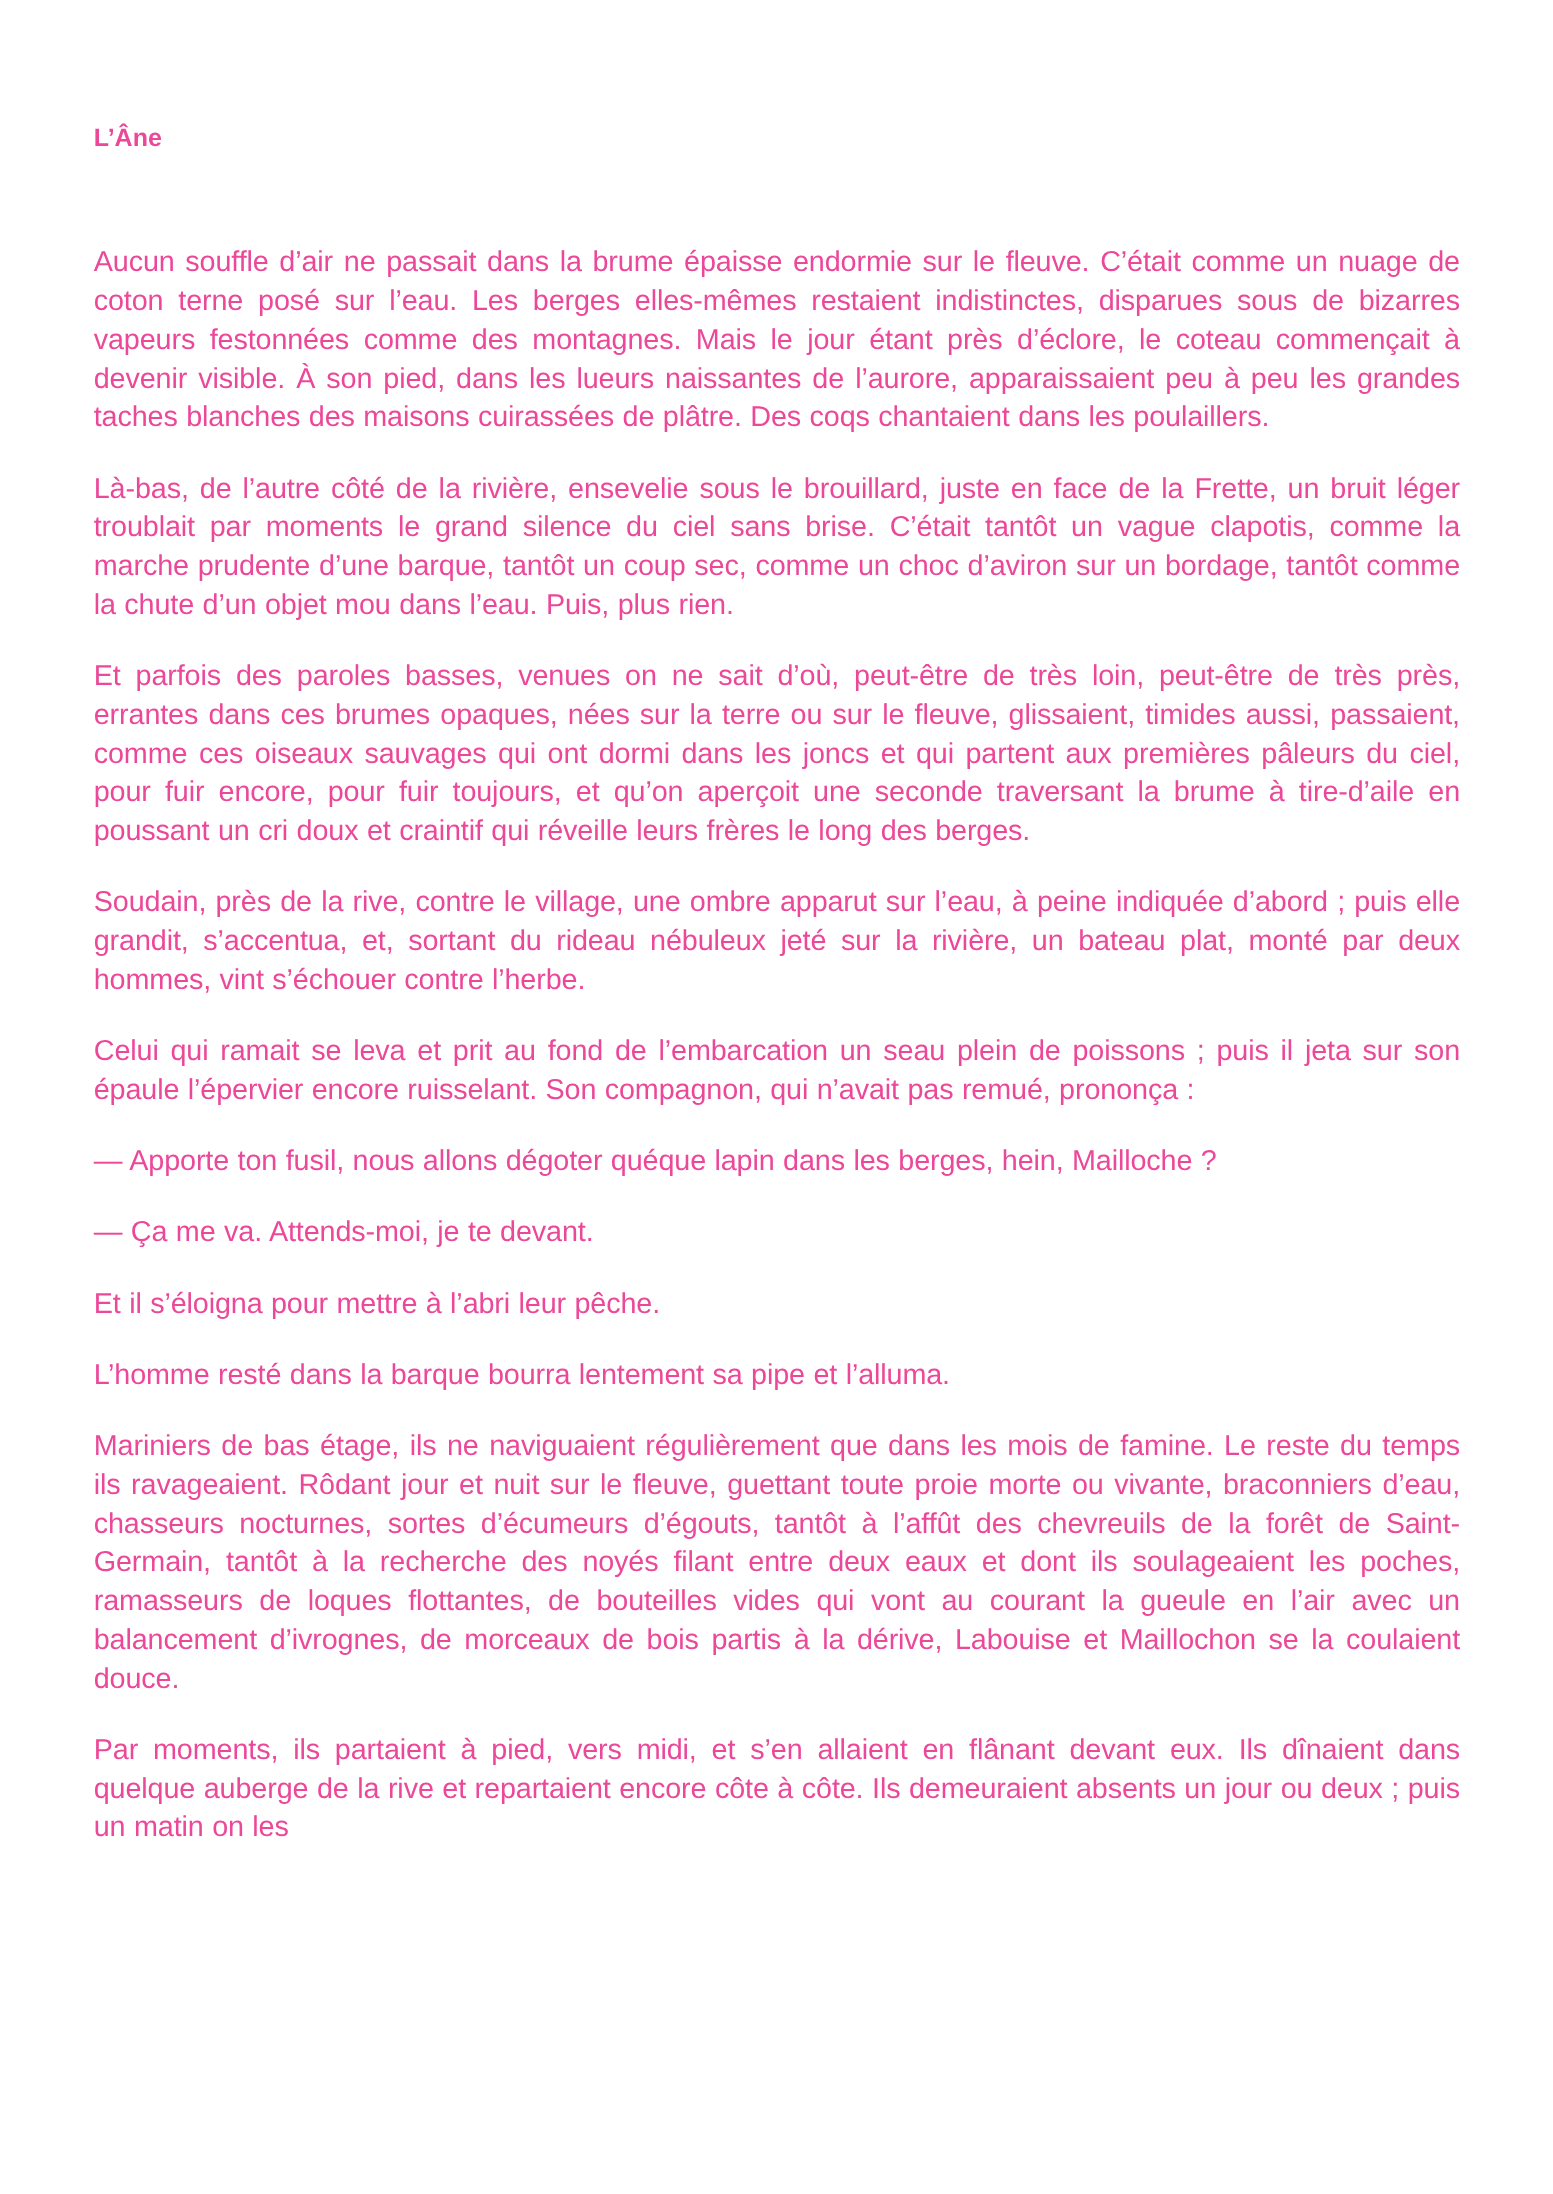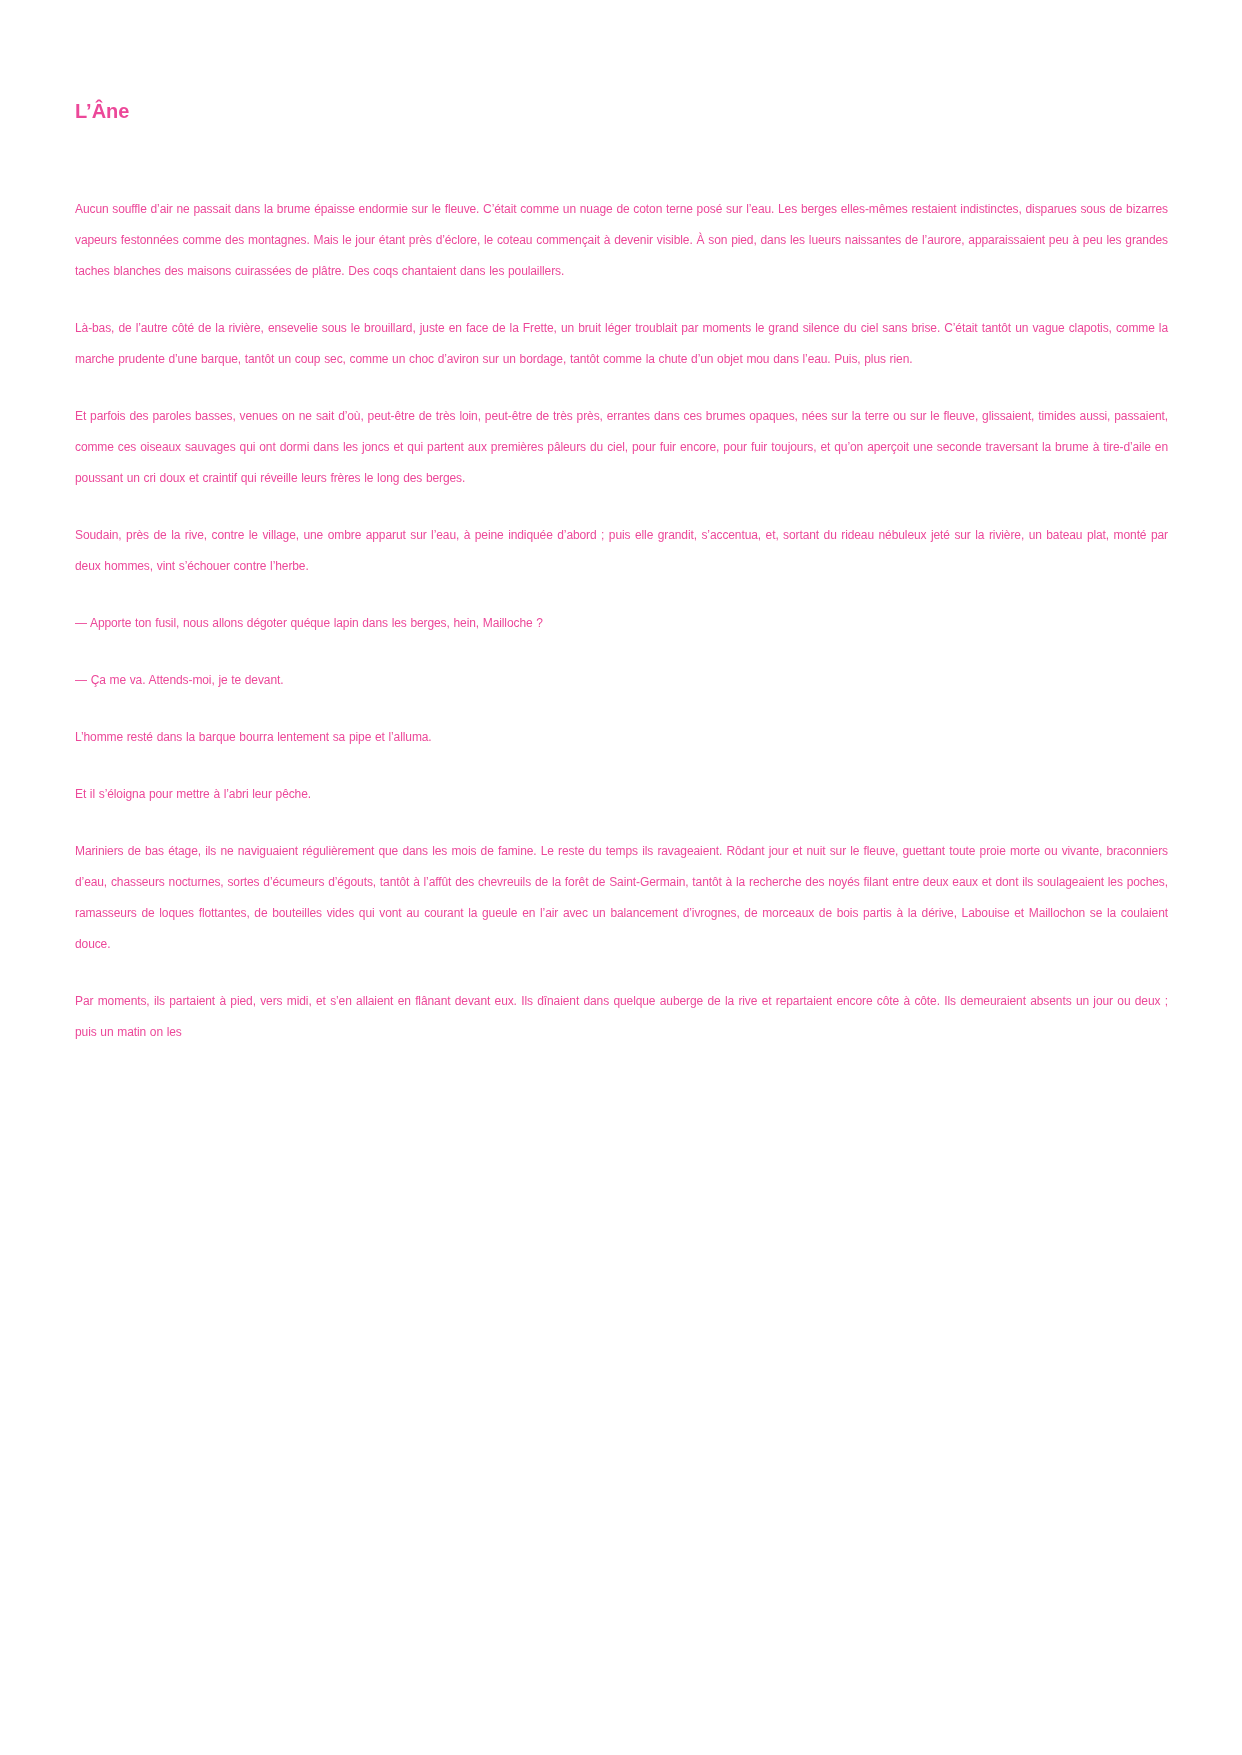--- a/index.html
+++ b/index.html
@@ -25,21 +25,21 @@
     line-height: 31px;
     margin: 0 0 67px 0;
   }
   .dedication {
     font-size: 20px;
     font-weight: 400;
     line-height: 31px;
     margin: 0 0 78px 0;
   }
   .story-body p {
-    font-size: 12px;
+    font-size: 23px;
     font-weight: 400;
     line-height: 31px;
     margin: 0 0 26px 0;
     text-align: justify;
     text-justify: inter-word;
     letter-spacing: -0.1px;
     word-spacing: 0.5px;
   }
 </style>
 </head>
@@ -47,20 +47,21 @@
 
 <div class="page">
   <h1 class="story-title">L’Âne</h1>
 
 
   <div class="story-body">
       <p>Aucun souffle d’air ne passait dans la brume épaisse endormie sur le fleuve. C’était comme un nuage de coton terne posé sur l’eau. Les berges elles-mêmes restaient indistinctes, disparues sous de bizarres vapeurs festonnées comme des montagnes. Mais le jour étant près d’éclore, le coteau commençait à devenir visible. À son pied, dans les lueurs naissantes de l’aurore, apparaissaient peu à peu les grandes taches blanches des maisons cuirassées de plâtre. Des coqs chantaient dans les poulaillers.</p>
       <p>Là-bas, de l’autre côté de la rivière, ensevelie sous le brouillard, juste en face de la Frette, un bruit léger troublait par moments le grand silence du ciel sans brise. C’était tantôt un vague clapotis, comme la marche prudente d’une barque, tantôt un coup sec, comme un choc d’aviron sur un bordage, tantôt comme la chute d’un objet mou dans l’eau. Puis, plus rien.</p>
       <p>Et parfois des paroles basses, venues on ne sait d’où, peut-être de très loin, peut-être de très près, errantes dans ces brumes opaques, nées sur la terre ou sur le fleuve, glissaient, timides aussi, passaient, comme ces oiseaux sauvages qui ont dormi dans les joncs et qui partent aux premières pâleurs du ciel, pour fuir encore, pour fuir toujours, et qu’on aperçoit une seconde traversant la brume à tire-d’aile en poussant un cri doux et craintif qui réveille leurs frères le long des berges.</p>
       <p>Soudain, près de la rive, contre le village, une ombre apparut sur l’eau, à peine indiquée d’abord&nbsp;; puis elle grandit, s’accentua, et, sortant du rideau nébuleux jeté sur la rivière, un bateau plat, monté par deux hommes, vint s’échouer contre l’herbe.</p>
+      <p>Celui qui ramait se leva et prit au fond de l’embarcation un seau plein de poissons&nbsp;; puis il jeta sur son épaule l’épervier encore ruisselant. Son compagnon, qui n’avait pas remué, prononça&nbsp;:</p>
       <p>— Apporte ton fusil, nous allons dégoter quéque lapin dans les berges, hein, Mailloche&nbsp;?</p>
       <p>— Ça me va. Attends-moi, je te devant.</p>
+      <p>Et il s’éloigna pour mettre à l’abri leur pêche.</p>
       <p>L’homme resté dans la barque bourra lentement sa pipe et l’alluma.</p>
-      <p>Et il s’éloigna pour mettre à l’abri leur pêche.</p>
       <p>Mariniers de bas étage, ils ne naviguaient régulièrement que dans les mois de famine. Le reste du temps ils ravageaient. Rôdant jour et nuit sur le fleuve, guettant toute proie morte ou vivante, braconniers d’eau, chasseurs nocturnes, sortes d’écumeurs d’égouts, tantôt à l’affût des chevreuils de la forêt de Saint-Germain, tantôt à la recherche des noyés filant entre deux eaux et dont ils soulageaient les poches, ramasseurs de loques flottantes, de bouteilles vides qui vont au courant la gueule en l’air avec un balancement d’ivrognes, de morceaux de bois partis à la dérive, Labouise et Maillochon se la coulaient douce.</p>
       <p>Par moments, ils partaient à pied, vers midi, et s’en allaient en flânant devant eux. Ils dînaient dans quelque auberge de la rive et repartaient encore côte à côte. Ils demeuraient absents un jour ou deux&nbsp;; puis un matin on les</p>
     </div>
 </div>
 
 </body></html>

